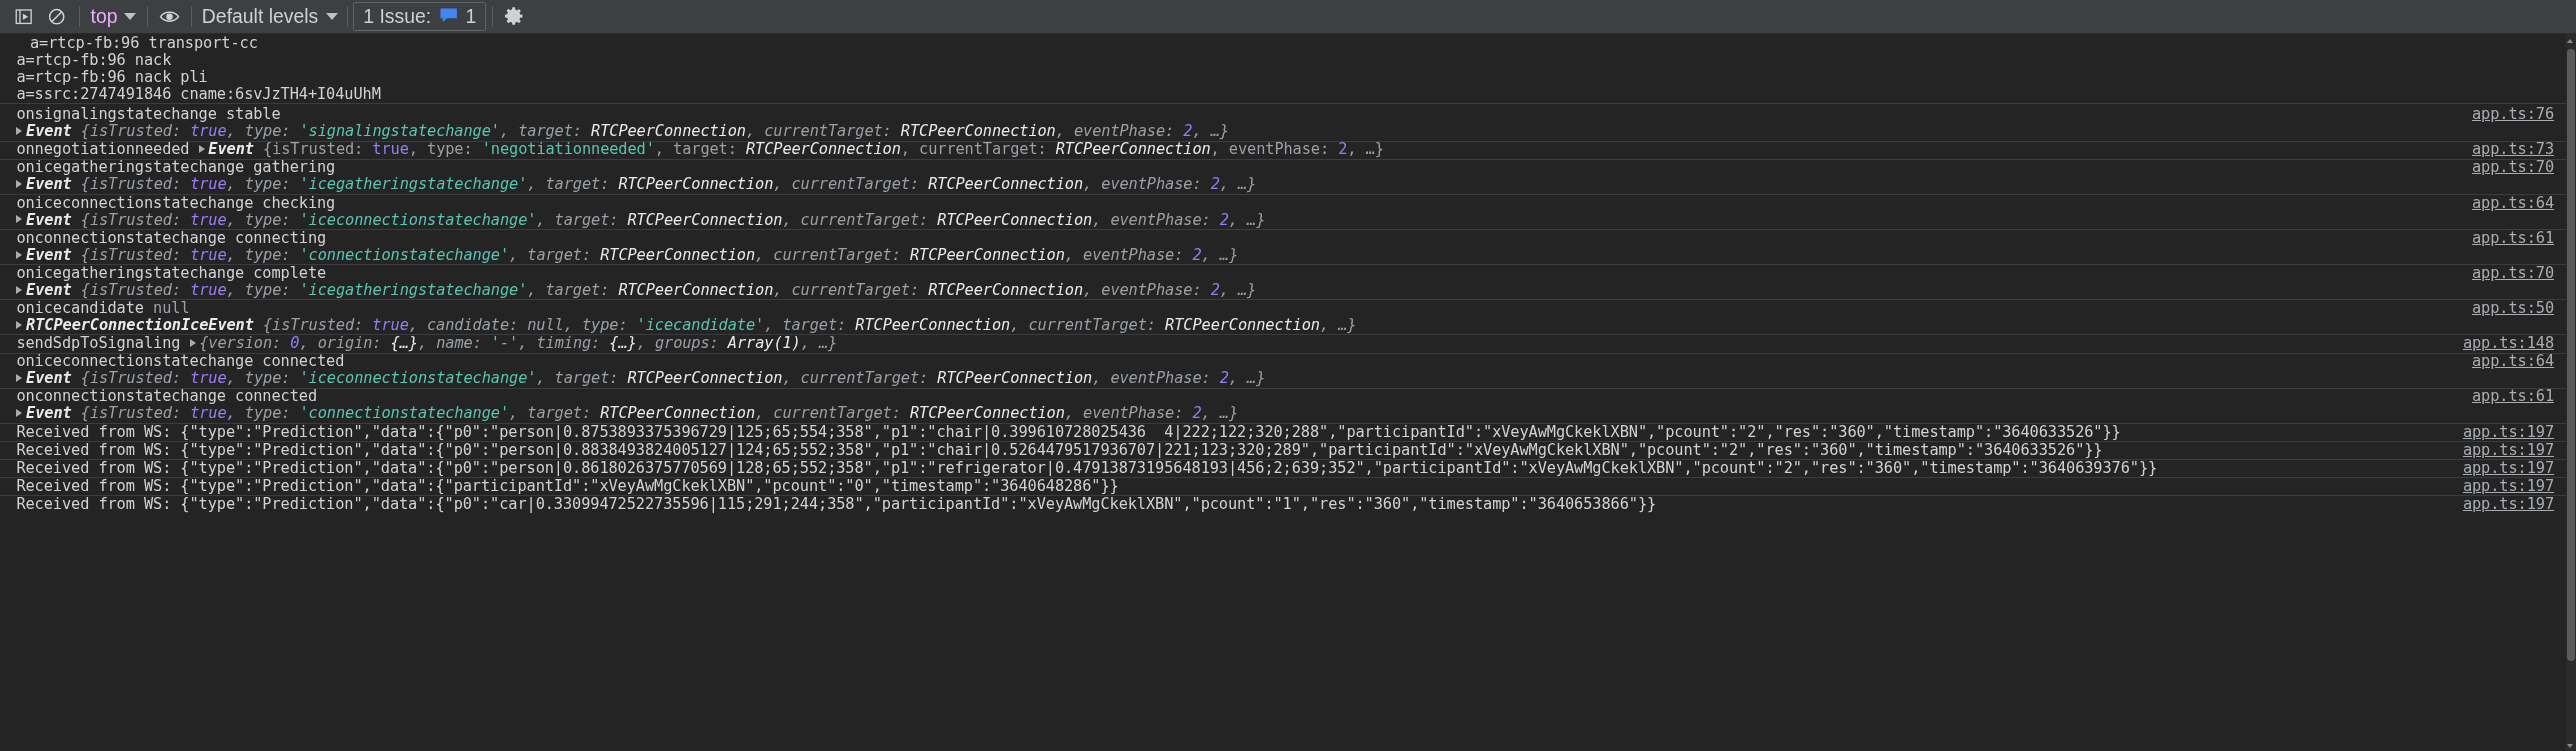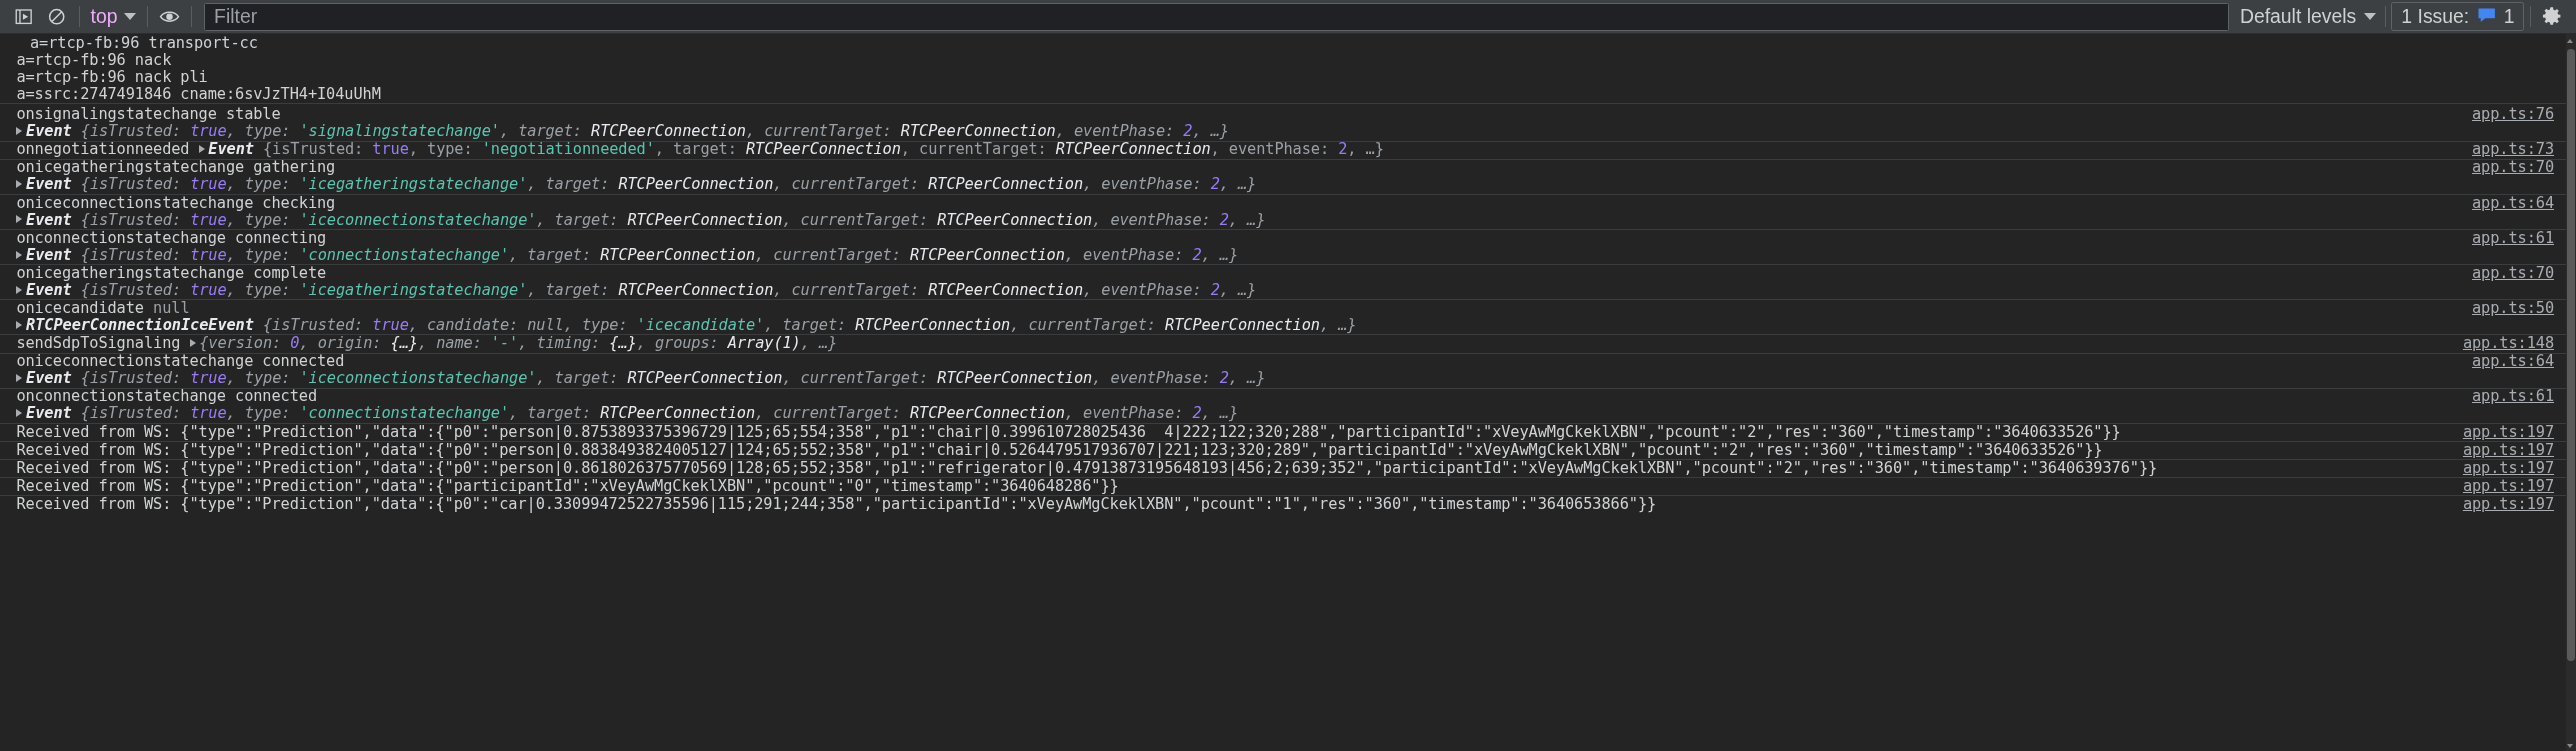--- a/index.html
+++ b/index.html
@@ -223,23 +223,20 @@
 
   <div class="tb-btn">
     <svg width="21" height="19.4" viewBox="0 0 28 26">
       <path d="M2 13 C7 5, 21 5, 26 13 C21 21, 7 21, 2 13 Z" fill="none" stroke="#cfd1d3" stroke-width="2"></path>
       <circle cx="14" cy="13" r="4.3" fill="#cfd1d3"></circle>
     </svg>
   </div>
 
   <div class="tb-sep"></div>
 
-  <div class="filter-box">
-    <span class="ph">Filter</span>
-  </div>
 
   <div class="levels">
     <span>Default levels</span>
     <span class="caret-down"></span>
   </div>
 
   <div class="tb-sep"></div>
 
   <div class="issues-btn">
     <span>1 Issue:</span>

